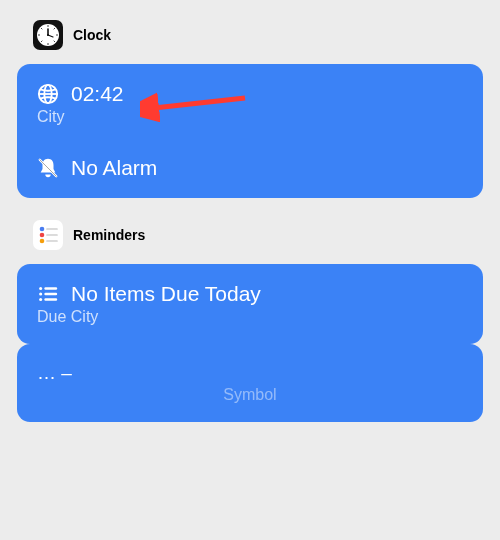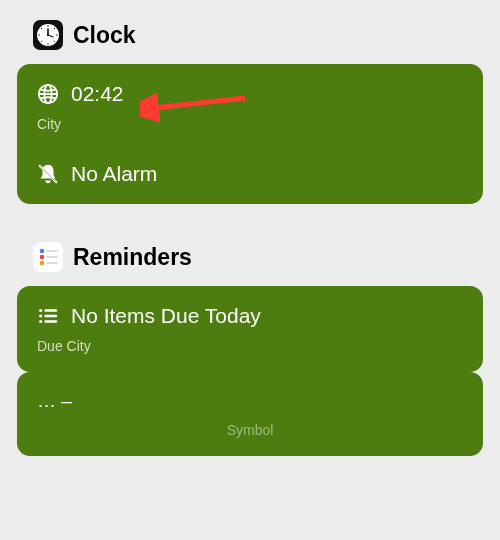--- a/index.html
+++ b/index.html
@@ -18,48 +18,48 @@
     }
 
     .section {
       padding: 0 17px;
     }
 
     .section-header {
       display: flex;
       align-items: center;
       gap: 10px;
-      margin-top: 38px;
+      margin-top: 22px;
       margin-bottom: 14px;
       padding-left: 16px;
     }
 
     .app-icon {
       width: 30px;
       height: 30px;
       border-radius: 7px;
       display: flex;
       align-items: center;
       justify-content: center;
       flex-shrink: 0;
     }
 
     .app-icon svg {
       width: 100%;
       height: 100%;
     }
 
     .app-title {
-      font-size: 23px;
+      font-size: 14px;
       font-weight: 600;
       color: #000;
     }
 
     .widget-card {
-      background: #4d7c0f;
+      background: #3b82f6;
       border-radius: 13px;
       padding: 18px 20px;
     }
 
     .widget-row {
       display: flex;
       align-items: center;
       gap: 12px;
     }
 
@@ -78,23 +78,23 @@
       height: 100%;
     }
 
     .widget-value {
       font-size: 21px;
       font-weight: 500;
       color: #fff;
     }
 
     .widget-sub {
-      font-size: 14px;
+      font-size: 16px;
       color: rgba(255,255,255,0.75);
-      margin-top: 10px;
+      margin-top: 2px;
     }
 
     .widget-spacer {
       height: 30px;
     }
 
     .arrow {
       position: absolute;
       left: 140px;
       top: 88px;

